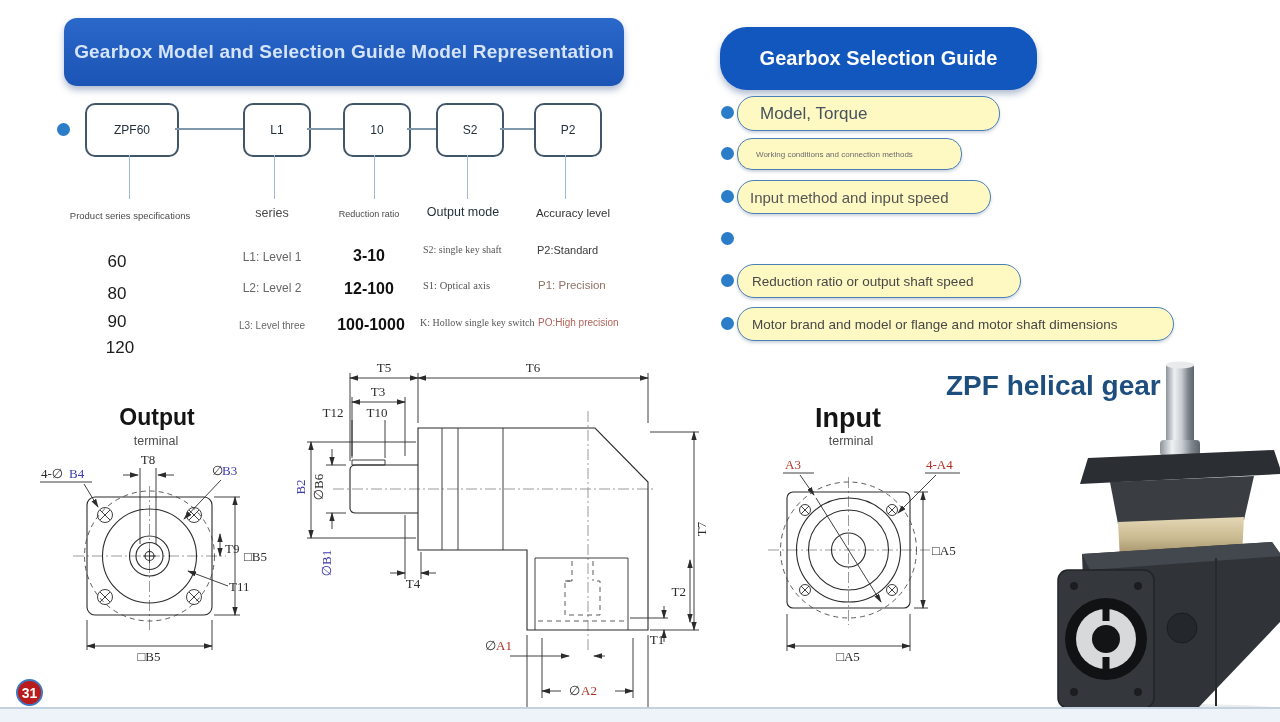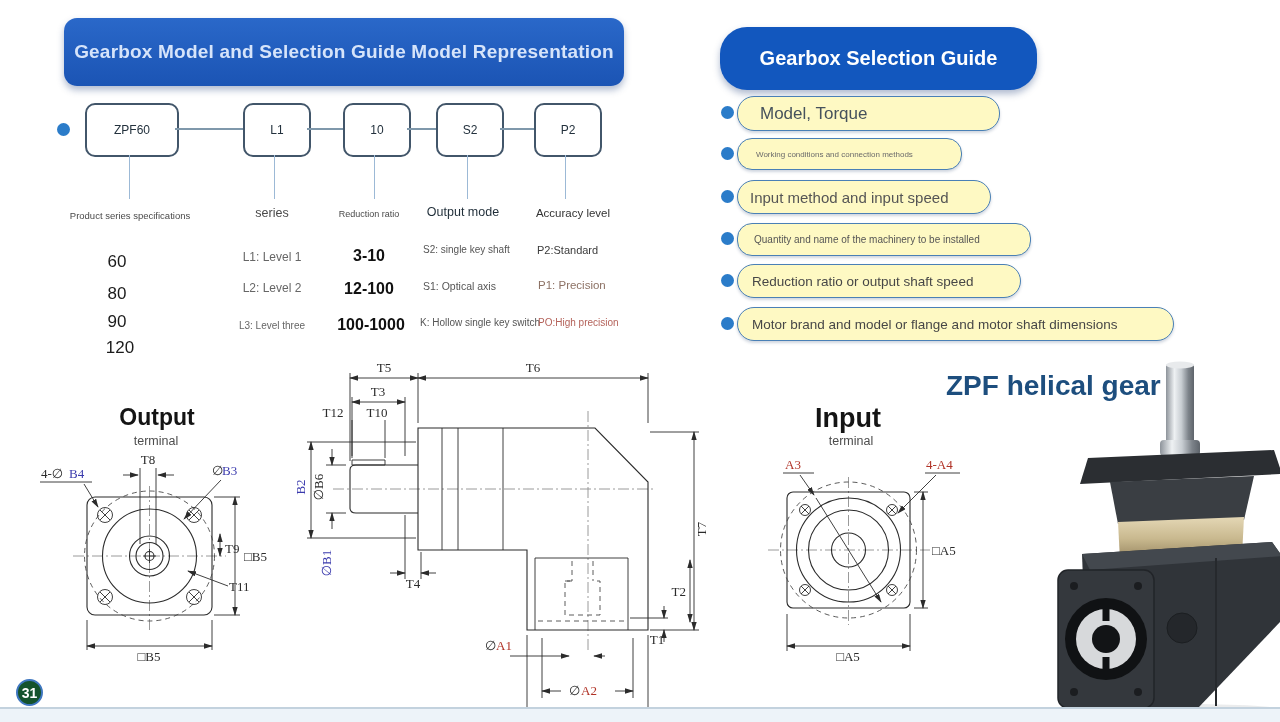--- a/index.html
+++ b/index.html
@@ -22,21 +22,21 @@
   .mbox{top:103px;height:50px;border:2px solid #42566a;border-radius:10px;background:#fff;
      display:flex;align-items:center;justify-content:center;font-size:12px;color:#23313d;}
   .conn{top:128px;height:2px;background:#7f98ab;}
   .drop{top:155px;height:44px;width:1px;background:#9cb9d6;}
   .mlabel{transform:translateX(-50%);white-space:nowrap;color:#4a4a4a;}
   .mval{white-space:nowrap;}
   .ctr{transform:translateX(-50%);}
   .v-num{font-size:17px;color:#1b1b1b;}
   .v-big{font-size:16px;font-weight:700;color:#111;}
   .v-gray{font-size:12px;color:#666;}
-  .v-sm{font-size:10px;color:#555;}
+  .v-sm{font-size:10px;color:#555;font-family:Liberation Serif, serif;}
   .v-p2{font-size:11px;color:#3b3b3b;}
   .v-p1{font-size:11.5px;color:#8d7265;}
   .v-p0{font-size:10px;color:#b4625a;}
 
   
   .pill{left:737px;background:#fef9c3;border:1.5px solid #4a80b6;border-radius:17px;
         box-shadow:0 2px 3px rgba(40,70,110,.22);display:flex;align-items:center;white-space:nowrap;}
 
   
   svg text{font-family:"Liberation Serif",serif;}
@@ -47,21 +47,21 @@
   .dimr{fill:#b03226;font-size:13px;}
   .ln{stroke:#2b2b2b;stroke-width:1.1;fill:none;}
   .lnt{stroke:#2b2b2b;stroke-width:.9;fill:none;}
   .cl{stroke:#8f8f8f;stroke-width:.9;fill:none;stroke-dasharray:11 3 2 3;}
   .dsh{stroke:#4a4a4a;stroke-width:.9;fill:none;stroke-dasharray:5 4;}
 
   .caption{left:946px;top:370px;font-size:28px;font-weight:bold;color:#1d4e7e;}
 
   
   .footer{left:0;top:707px;width:1280px;height:15px;background:#edf3f9;border-top:2px solid #c3d2de;}
-  .badge{left:16px;top:679px;width:27px;height:27px;border-radius:50%;background:#14532d;
+  .badge{left:16px;top:679px;width:27px;height:27px;border-radius:50%;background:#b91c1c;
      border:2px solid #3f77c0;box-sizing:border-box;display:flex;align-items:center;justify-content:center;
      color:#fff;font-size:14px;font-weight:bold;}
 </style>
 </head>
 <body>
 
 <div class="page">
 
   <div class="abs banner-left">Gearbox Model and Selection Guide Model Representation</div>
   <div class="abs banner-right">Gearbox Selection Guide</div>
@@ -125,21 +125,20 @@
   <div class="abs dot" style="left:721px;top:106px;"></div>
   <div class="abs dot" style="left:721px;top:147px;"></div>
   <div class="abs dot" style="left:721px;top:190px;"></div>
   <div class="abs dot" style="left:721px;top:232px;"></div>
   <div class="abs dot" style="left:721px;top:274px;"></div>
   <div class="abs dot" style="left:721px;top:317px;"></div>
 
   <div class="abs pill" style="top:96px;width:239px;height:33px;padding-left:22px;font-size:17px;color:#46525c;">Model, Torque</div>
   <div class="abs pill" style="top:138px;width:205px;height:30px;padding-left:18px;font-size:8px;color:#6b6b6b;border-radius:15px;">Working conditions and connection methods</div>
   <div class="abs pill" style="top:180px;width:240px;height:32px;padding-left:12px;font-size:15px;color:#555;">Input method and input speed</div>
-  <div class="abs pill" style="top:223px;width:276px;height:31px;padding-left:16px;font-size:10px;color:#555;border-radius:15px;">Quantity and name of the machinery to be installed</div>
   <div class="abs pill" style="top:264px;width:268px;height:32px;padding-left:14px;font-size:13.5px;color:#474747;">Reduction ratio or output shaft speed</div>
   <div class="abs caption">ZPF helical gear</div>
 
   <div class="abs pill" style="top:307px;width:421px;height:32px;padding-left:14px;font-size:13.5px;color:#474747;">Motor brand and model or flange and motor shaft dimensions</div>
 
   <svg class="abs" style="left:28px;top:398px;" width="265" height="275" viewBox="0 0 265 275">
     <defs>
       <marker id="arO" viewBox="0 0 10 6" refX="9" refY="3" markerWidth="10" markerHeight="6" orient="auto-start-reverse">
         <path d="M0,0 L10,3 L0,6 Z" fill="#2b2b2b"></path>
       </marker>

